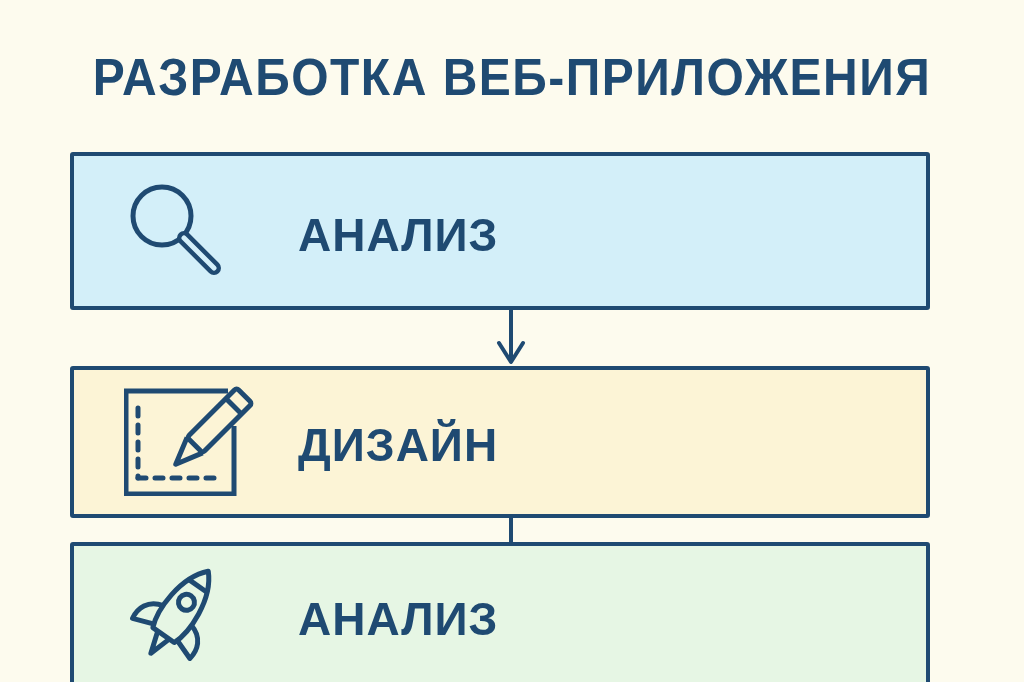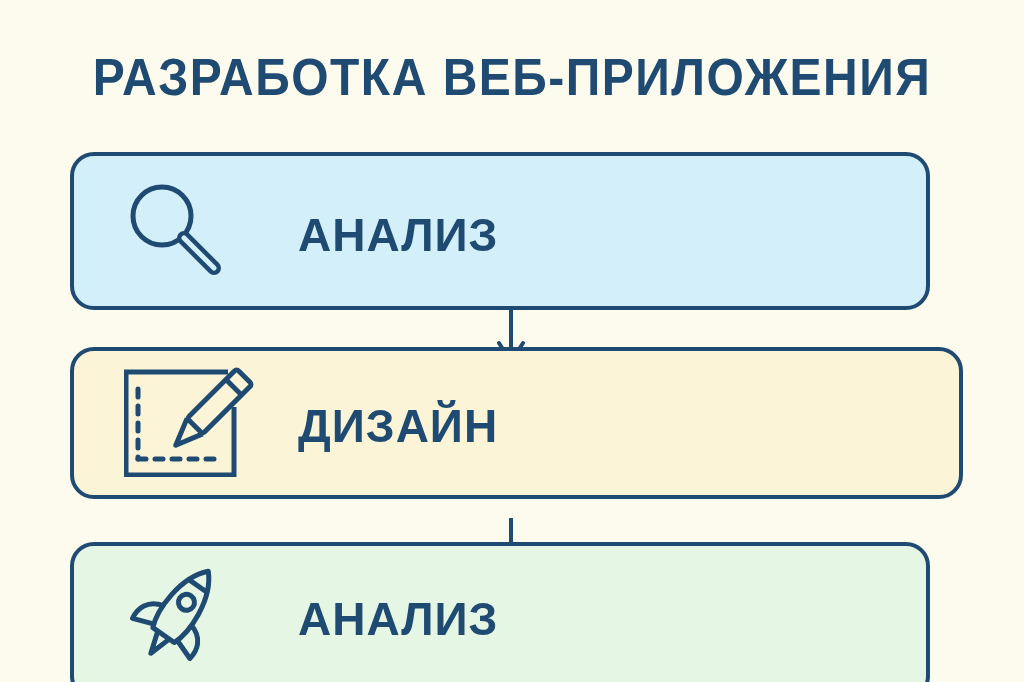--- a/index.html
+++ b/index.html
@@ -9,21 +9,21 @@
     font-family:"Liberation Sans", "DejaVu Sans", sans-serif;
     position:relative;
   }
   .title {
     position:absolute; left:0; top:50px; width:1024px; text-align:center;
     font-size:48px; font-weight:bold; color:#1f4a72; letter-spacing:1.5px;
     transform:scaleY(1.08);
   }
   .step {
     position:absolute; left:70px; width:852px;
-    border:4px solid #1f4a72; border-radius:24px;
+    border:4px solid #1f4a72; border-radius:3px;
   }
   .step .icon { position:absolute; left:50px; }
   .step .label {
     position:absolute; left:224px; font-size:46px; font-weight:bold;
     color:#1f4a72; letter-spacing:1px;
   }
   .connector { position:absolute; left:509px; width:4px; background:#1f4a72; }
 </style>
 </head>
 <body>
@@ -39,21 +39,21 @@
     </svg>
   </span>
   <span class="label" style="top:52px;">АНАЛИЗ</span>
 </div>
 
 <div class="connector" style="top:310px;height:50px;"></div>
 <svg style="position:absolute;left:496px;top:340px;" width="30" height="26" viewBox="0 0 30 26">
   <polyline points="3,3 15,22 27,3" fill="none" stroke="#1f4a72" stroke-width="4" stroke-linejoin="round" stroke-linecap="round"></polyline>
 </svg>
 
-<div class="step" style="top:347px;height:144px;background:#fcf4d6;padding-left:33px;">
+<div class="step" style="top:366px;height:144px;background:#fcf4d6;">
   <span class="icon" style="top:16px;">
     <svg width="130" height="110" viewBox="0 0 130 110">
       <polyline points="104,5 2,5 2,108 110,108 110,40" fill="none" stroke="#1f4a72" stroke-width="5"></polyline>
       <line x1="14" y1="22" x2="14" y2="92" stroke="#1f4a72" stroke-width="5" stroke-dasharray="8,9" stroke-linecap="round"></line>
       <line x1="14" y1="92" x2="90" y2="92" stroke="#1f4a72" stroke-width="5" stroke-dasharray="8,9" stroke-linecap="round"></line>
       <g transform="rotate(45 85 45)">
         <rect x="74" y="-5" width="22" height="70" rx="3" fill="none" stroke="#1f4a72" stroke-width="5"></rect>
         <line x1="74" y1="10" x2="96" y2="10" stroke="#1f4a72" stroke-width="5"></line>
         <polyline points="74,65 85,92 96,65" fill="none" stroke="#1f4a72" stroke-width="5" stroke-linejoin="round"></polyline>
       </g>

